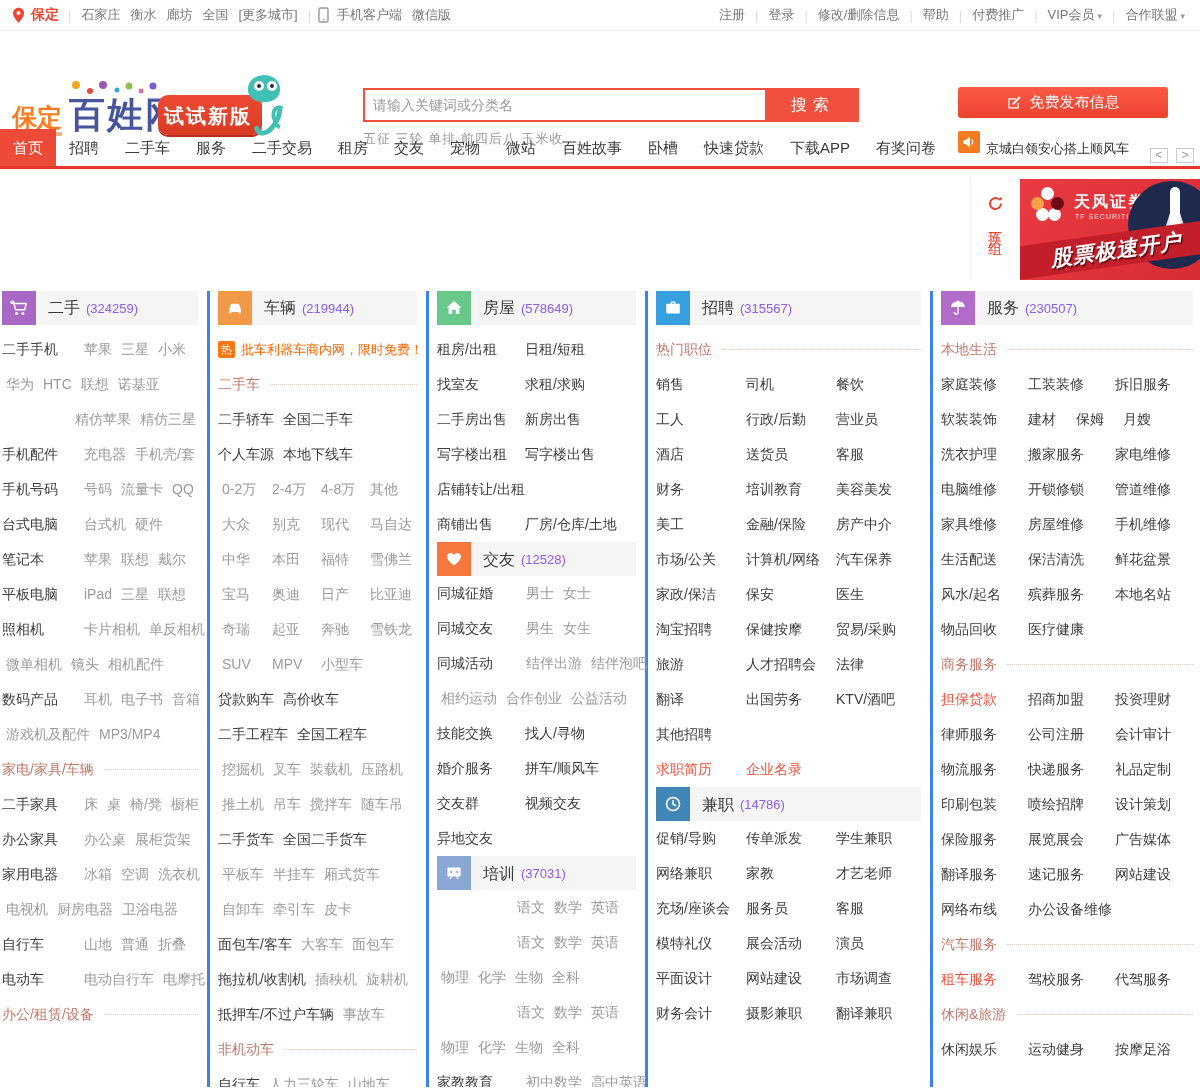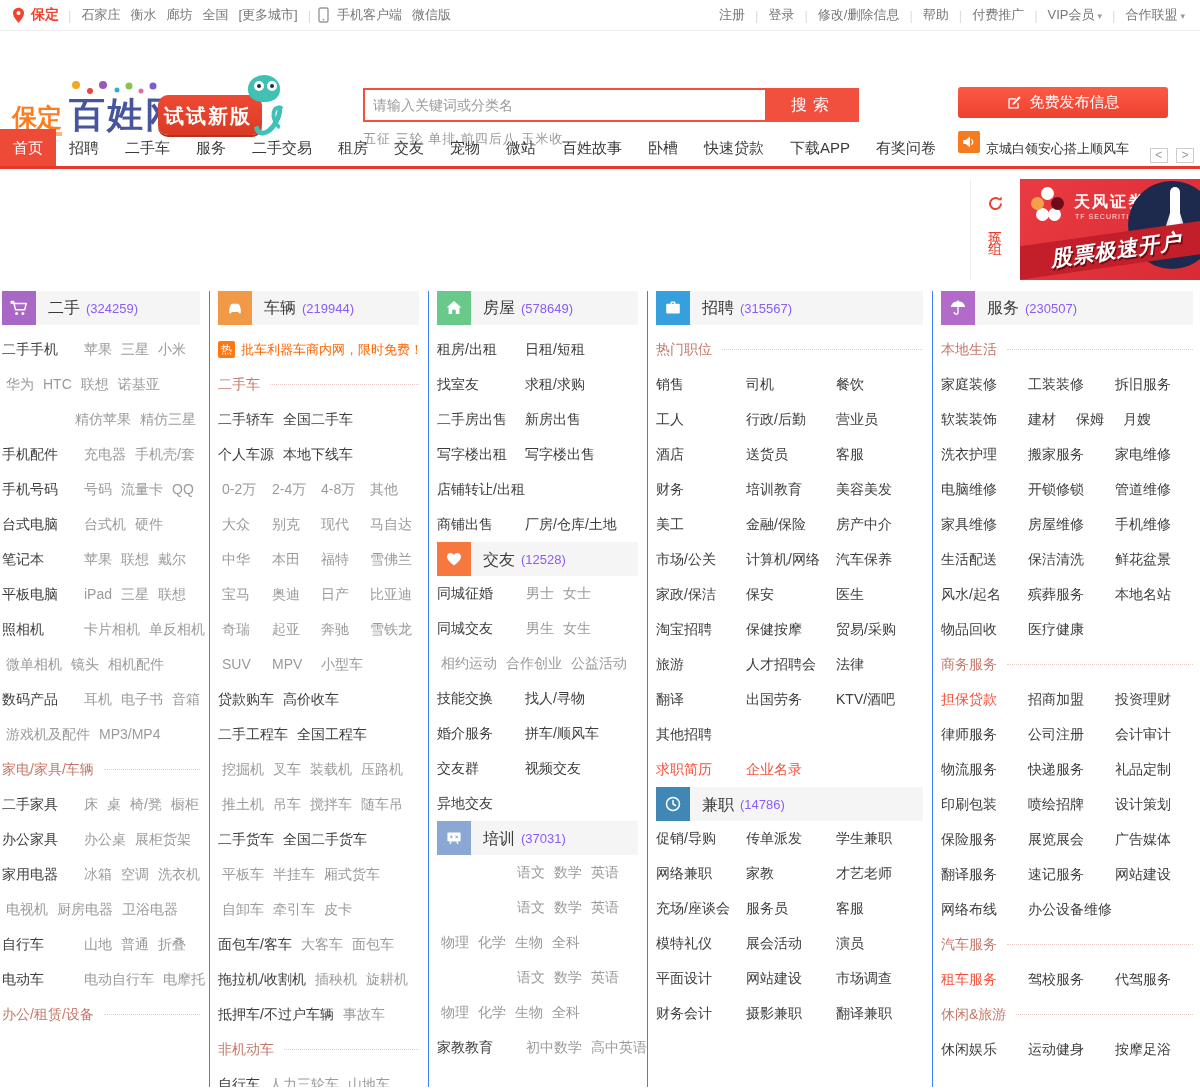--- a/index.html
+++ b/index.html
@@ -66,21 +66,21 @@
   .ad-brand-en{position:absolute;left:55px;top:34px;color:#ffe3e3;font-size:7px;letter-spacing:1px}
   .ad-globe{position:absolute;right:-16px;top:2px;width:88px;height:88px;border-radius:50%;background:#1d2a4d}
   .ad-shuttle{position:absolute;right:20px;top:8px;width:10px;height:42px;background:#fff;border-radius:5px 5px 2px 2px}
   .ad-shuttle::before{content:"";position:absolute;left:-5px;top:26px;border-left:5px solid transparent;border-right:0 solid transparent;border-bottom:16px solid #e8e8e8}
   .ad-shuttle::after{content:"";position:absolute;right:-5px;top:26px;border-right:5px solid transparent;border-bottom:16px solid #e8e8e8}
   .ad-band{position:absolute;left:-10px;top:54px;width:212px;height:33px;background:#c21f2a;transform:rotate(-8deg);display:flex;align-items:center;justify-content:center}
   .ad-band span{color:#fff;font-size:21px;font-weight:bold;font-style:italic;letter-spacing:1px;text-shadow:1px 2px 0 #6d0b12}
 
   
   .main{display:flex;margin-top:5px;height:796px;overflow:hidden}
-  .col{box-sizing:border-box;border-right:1px solid #3b82f6;padding:0 9px 0 8px;flex:none}
+  .col{box-sizing:border-box;border-right:3px solid #3b82f6;padding:0 9px 0 8px;flex:none}
   .col.c1{padding-left:2px}
   .col.c5{border-right:none;padding-right:7px}
   .cat-head{height:34px;display:flex;align-items:center;background:#f5f5f5;cursor:pointer}
   .cat-ic{width:34px;height:34px;display:flex;align-items:center;justify-content:center;flex:none}
   .cat-ti{margin-left:12px;font-size:16px;color:#3a3a3a}
   .cat-ct{margin-left:6px;font-size:13px;color:#8b5cf6}
   ul.rows{list-style:none;margin:0;padding:7px 0 0}
   .rows li{height:35px;line-height:35px;font-size:14px;white-space:nowrap}
   li.sec{display:flex;align-items:center;color:#c4796a}
   li.sec .ln{flex:1;border-bottom:1px dotted #e6ccc3;margin-left:10px;height:0}
@@ -517,20 +517,25 @@
         <li class="lbl">
           <span class="label lnk">同城征婚</span>
           <span class="lnk gy">男士</span>
           <span class="lnk gy">女士</span>
         </li>
         <li class="lbl">
           <span class="label lnk">同城交友</span>
           <span class="lnk gy">男生</span>
           <span class="lnk gy">女生</span>
         </li>
+        <li class="lbl">
+          <span class="label lnk">同城活动</span>
+          <span class="lnk gy">结伴出游</span>
+          <span class="lnk gy">结伴泡吧</span>
+        </li>
         <li class="plain">
           <span class="lnk gy">相约运动</span>
           <span class="lnk gy">合作创业</span>
           <span class="lnk gy">公益活动</span>
         </li>
         <li class="g2">
           <span class="lnk dk">技能交换</span>
           <span class="lnk dk">找人/寻物</span>
         </li>
         <li class="g2">

